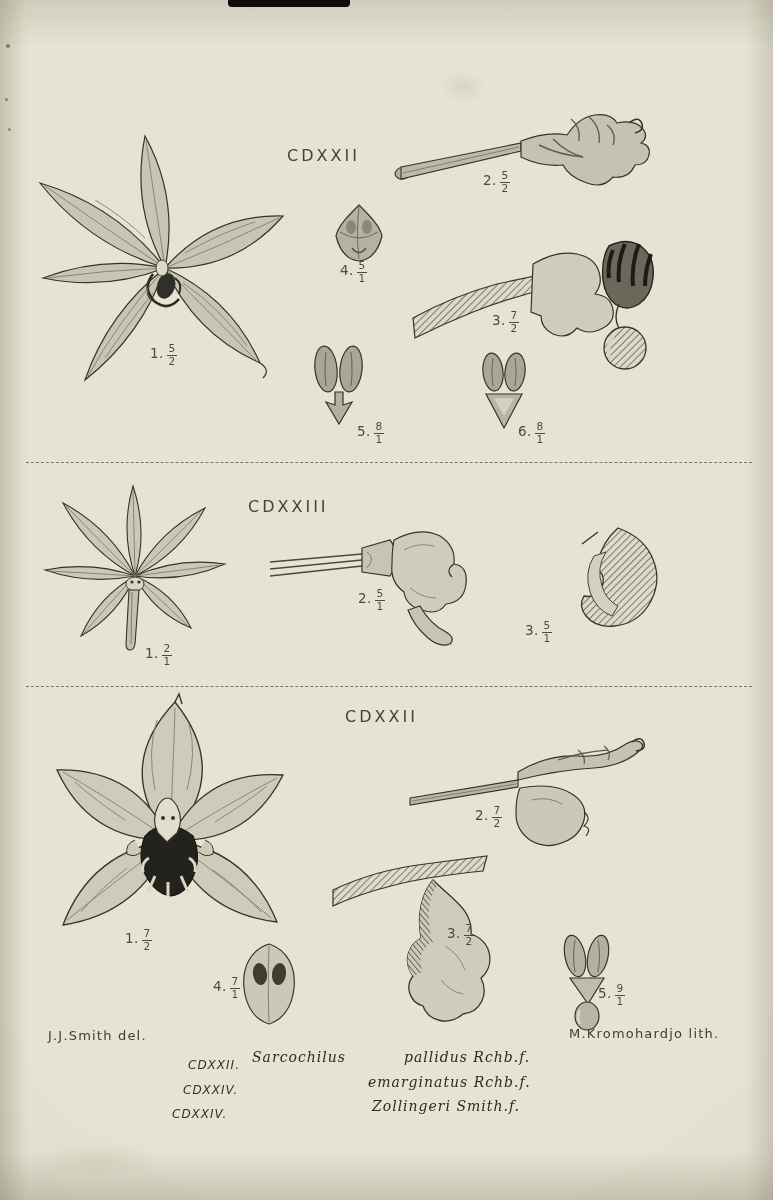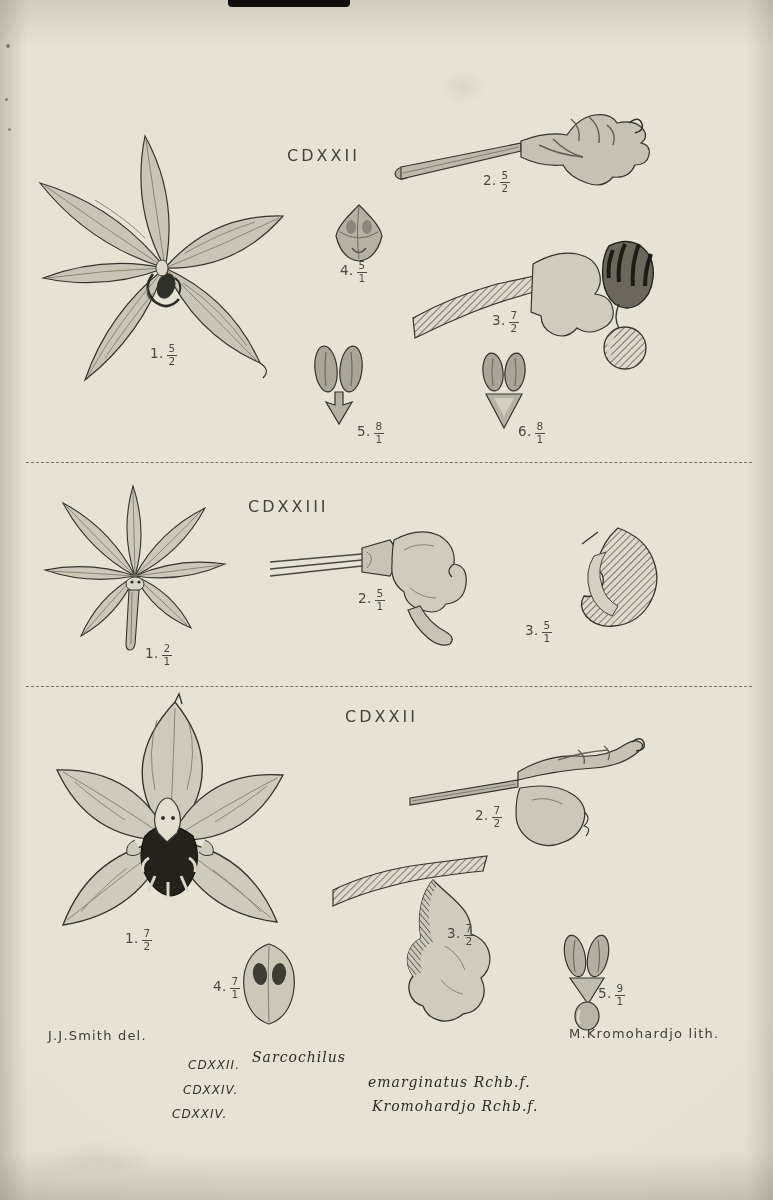--- a/index.html
+++ b/index.html
@@ -396,20 +396,21 @@
         <span class="num">9</span>
         <span class="den">1</span>
       </span>
   </div>
 
   <div class="credit" style="left:48px;top:1028px;">J.J.Smith del.</div>
   <div class="credit" style="left:528px;top:1026px;margin-left:41px;">M.Kromohardjo lith.</div>
 
   <div class="cap-num" style="left:188px;top:1058px;">CDXXII.</div>
   <div class="cap-text" style="left:252px;top:1049px;">Sarcochilus</div>
+  <div class="cap-text" style="left:404px;top:1049px;">pallidus Rchb.f.</div>
 
   <div class="cap-num" style="left:183px;top:1083px;">CDXXIV.</div>
   <div class="cap-text" style="left:368px;top:1074px;">emarginatus Rchb.f.</div>
 
   <div class="cap-num" style="left:172px;top:1107px;">CDXXIV.</div>
-  <div class="cap-text" style="left:372px;top:1098px;">Kromohardjo Rchb.f.</div>
+  <div class="cap-text" style="left:372px;top:1098px;">Zollingeri Smith.f.</div>
 
 </div>
 
 </body></html>

